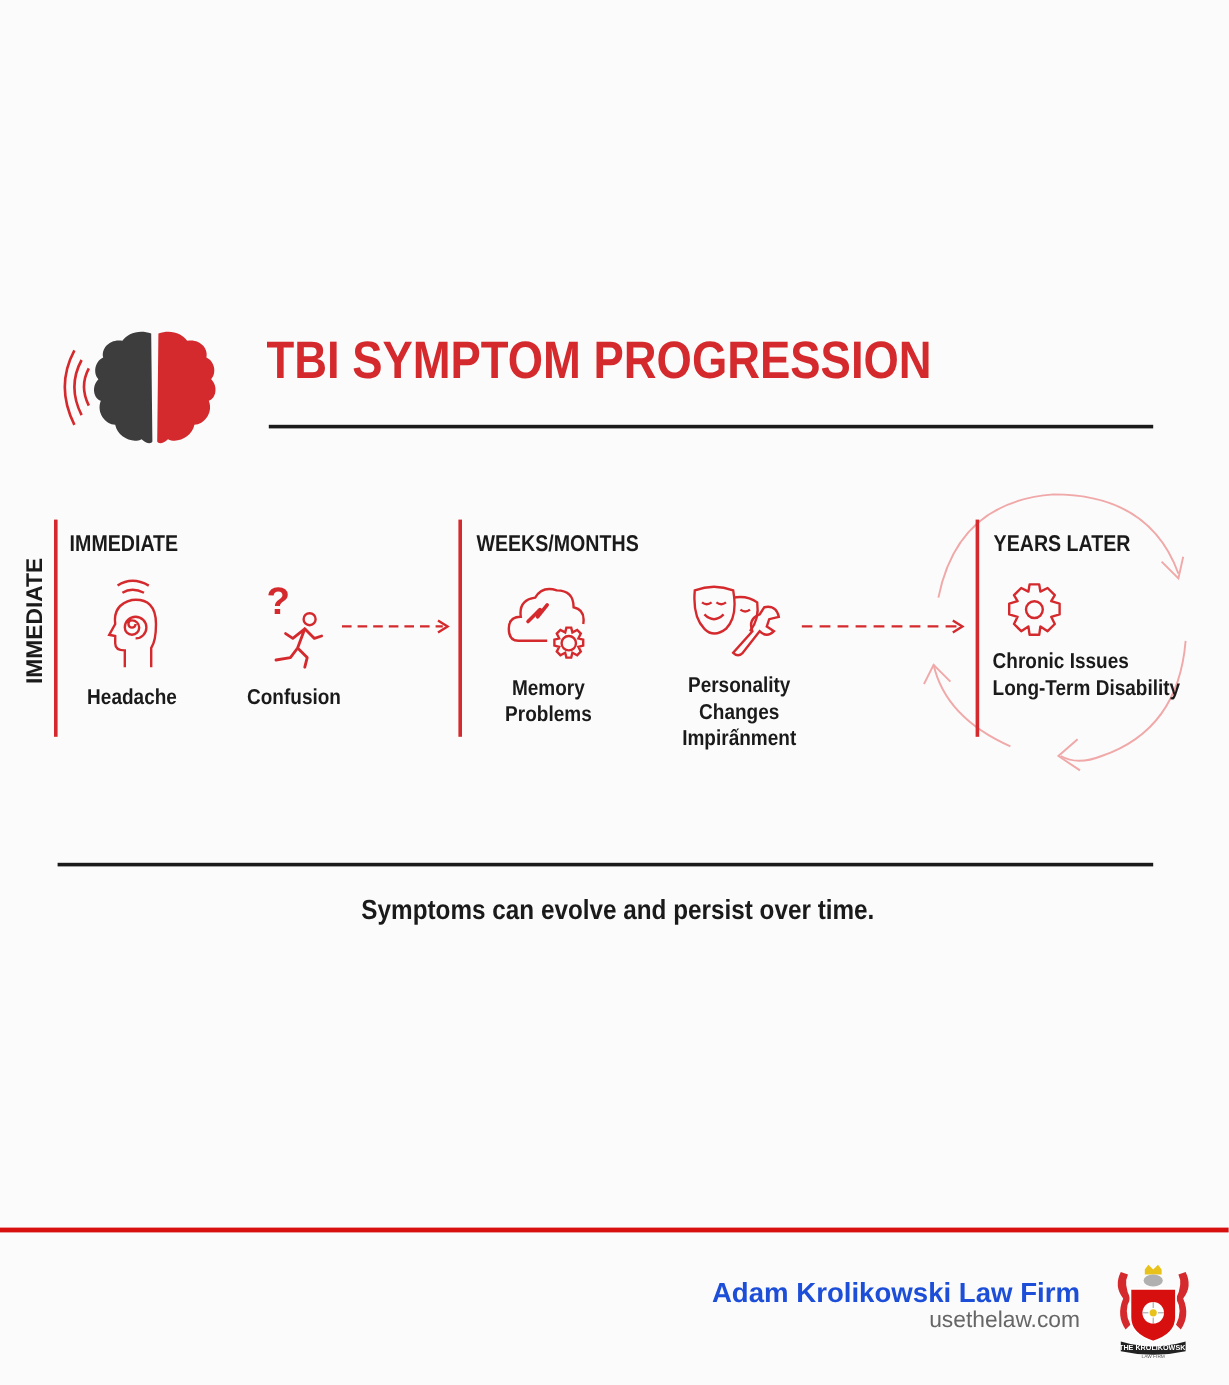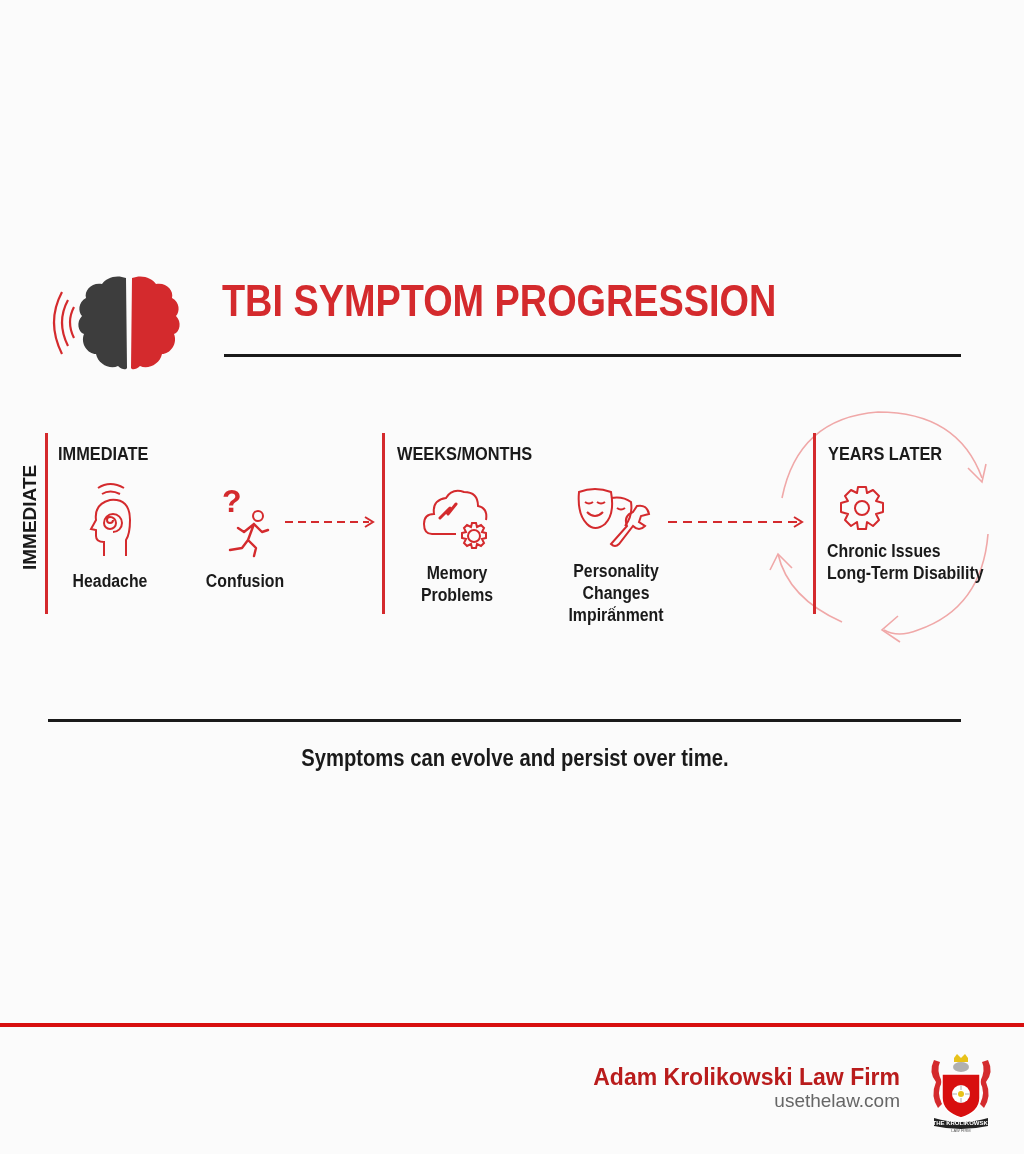--- a/index.html
+++ b/index.html
@@ -32,21 +32,21 @@
     left: 19px; top: 570px; transform: rotate(-90deg); transform-origin: left top;
     font-weight: 700; font-size: 19px; color: #1a1a1a; white-space: nowrap;
   }
   .caption {
     left: 0; width: 1030px; top: 745px; text-align: center;
     font-weight: 700; font-size: 23px; color: #1a1a1a;
   }
   .caption span { display: inline-block; transform: scaleX(0.88); }
   .footer-line { left: 0; top: 1023px; width: 1024px; height: 4px; background: #d80f0f; }
   .firm-name {
-    right: 124px; top: 1064px; font-weight: 700; font-size: 23px; color: #b91c1c; white-space: nowrap;
+    right: 124px; top: 1064px; font-weight: 700; font-size: 23px; color: #1d4ed8; white-space: nowrap;
   }
   .firm-url {
     right: 124px; top: 1090px; font-size: 19px; color: #666; white-space: nowrap;
   }
   svg { display: block; }
 </style>
 </head>
 <body>
 
 <div class="abs" style="left:44px; top:274px;">

